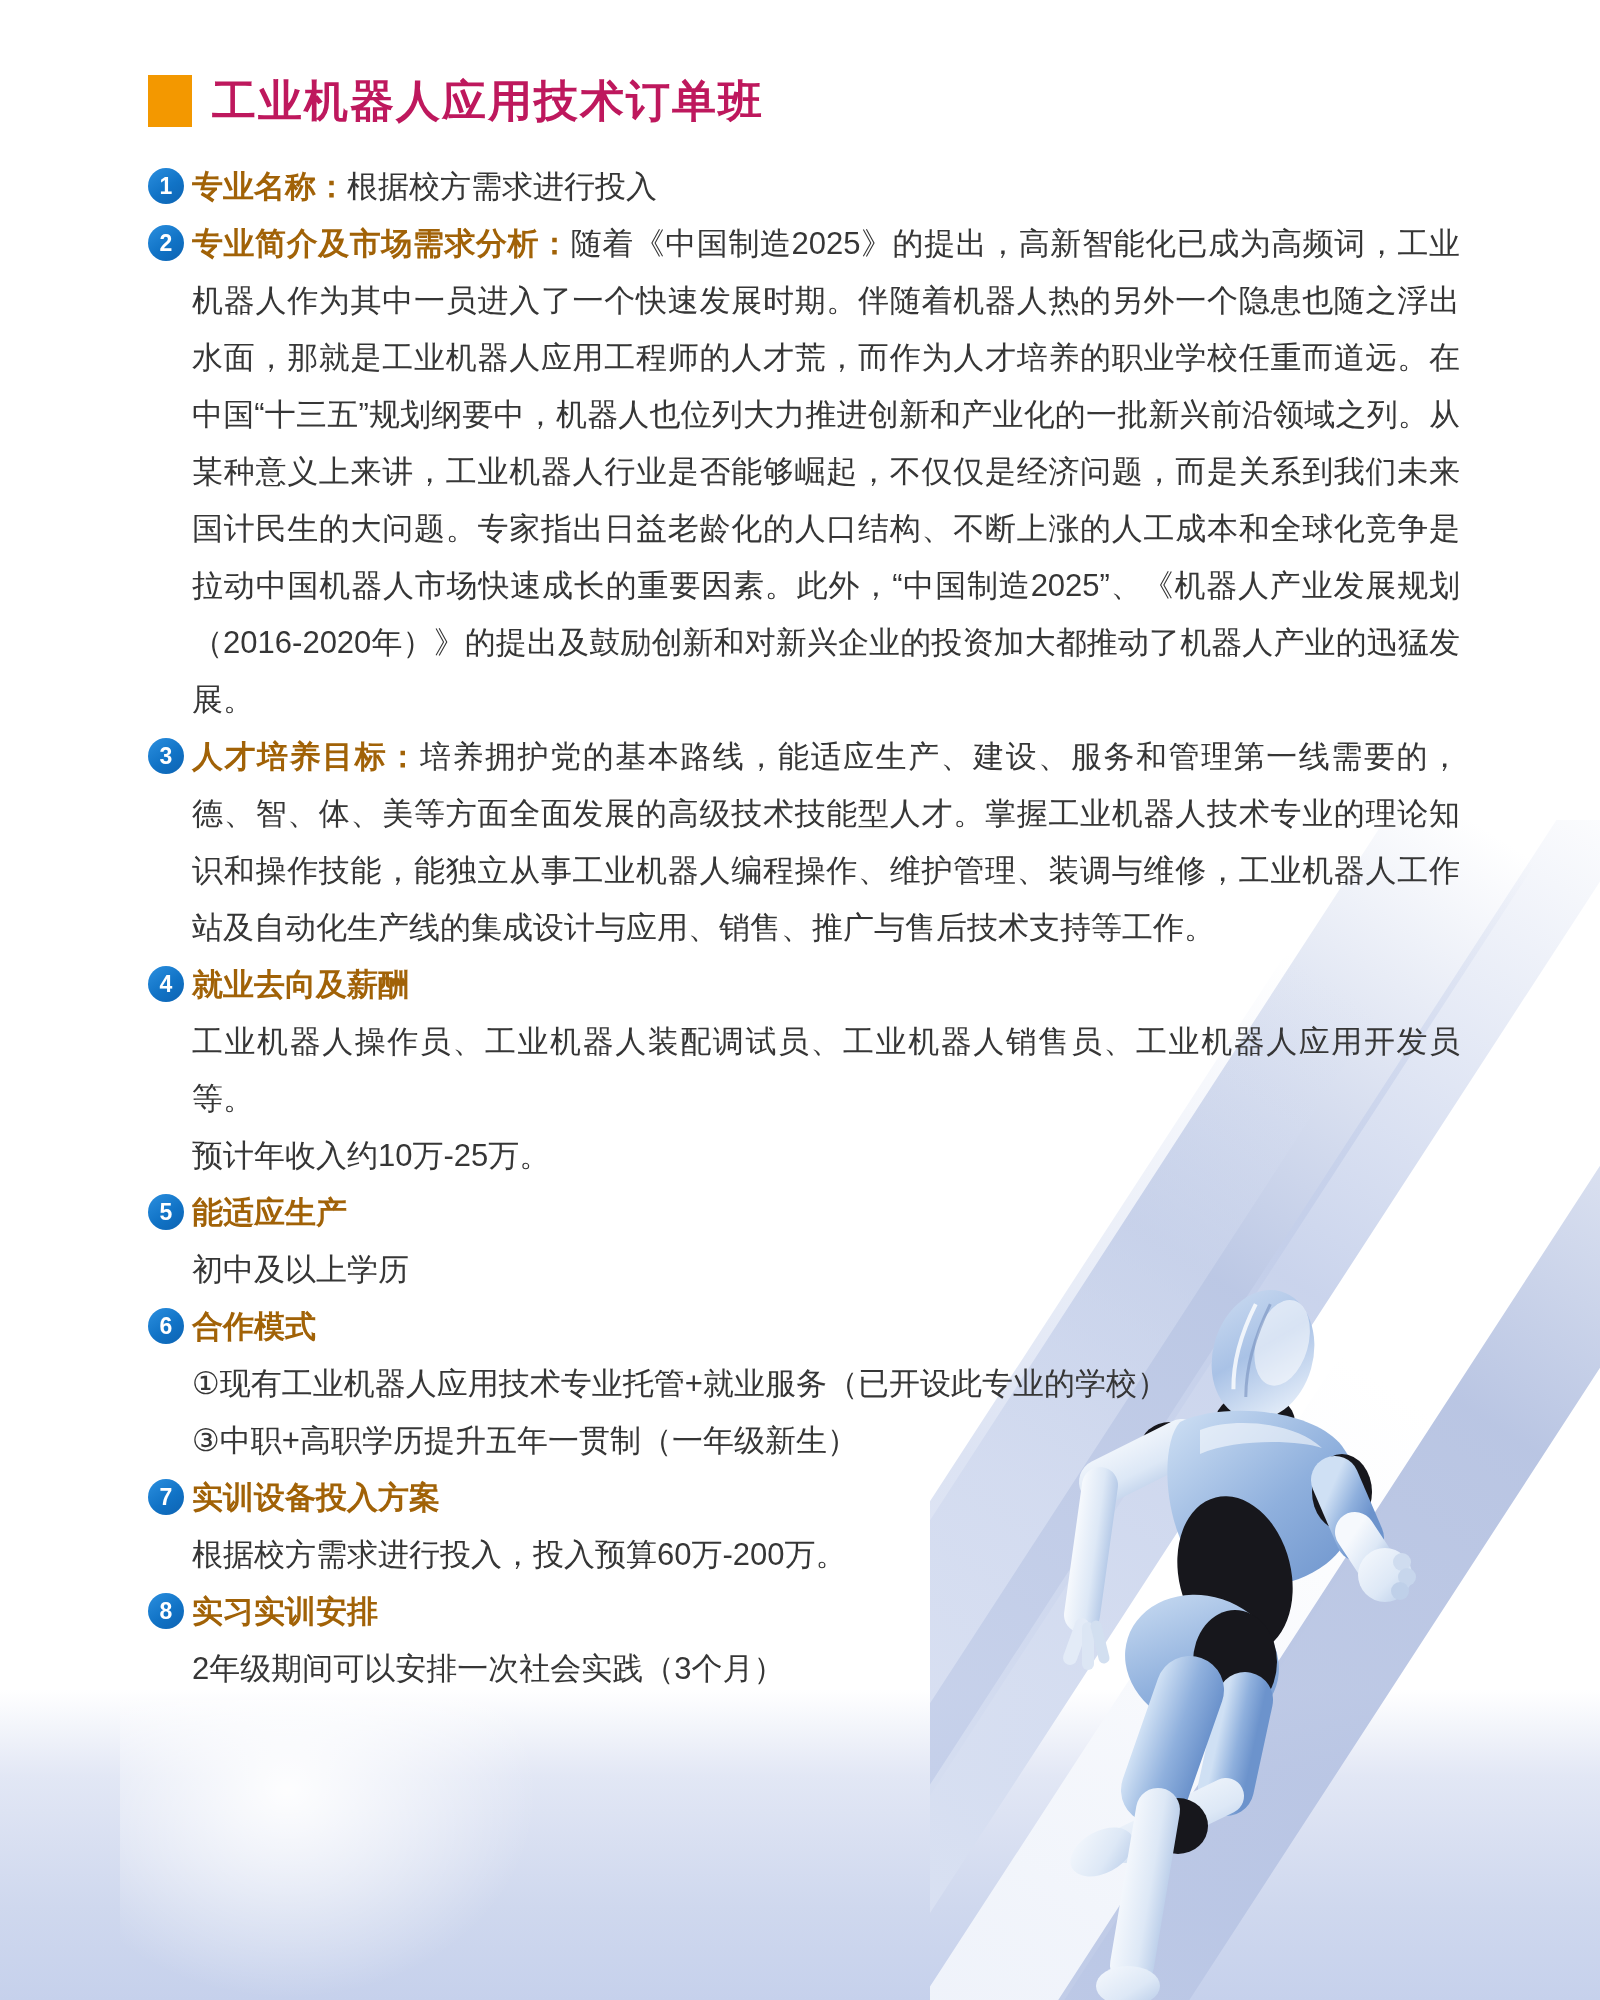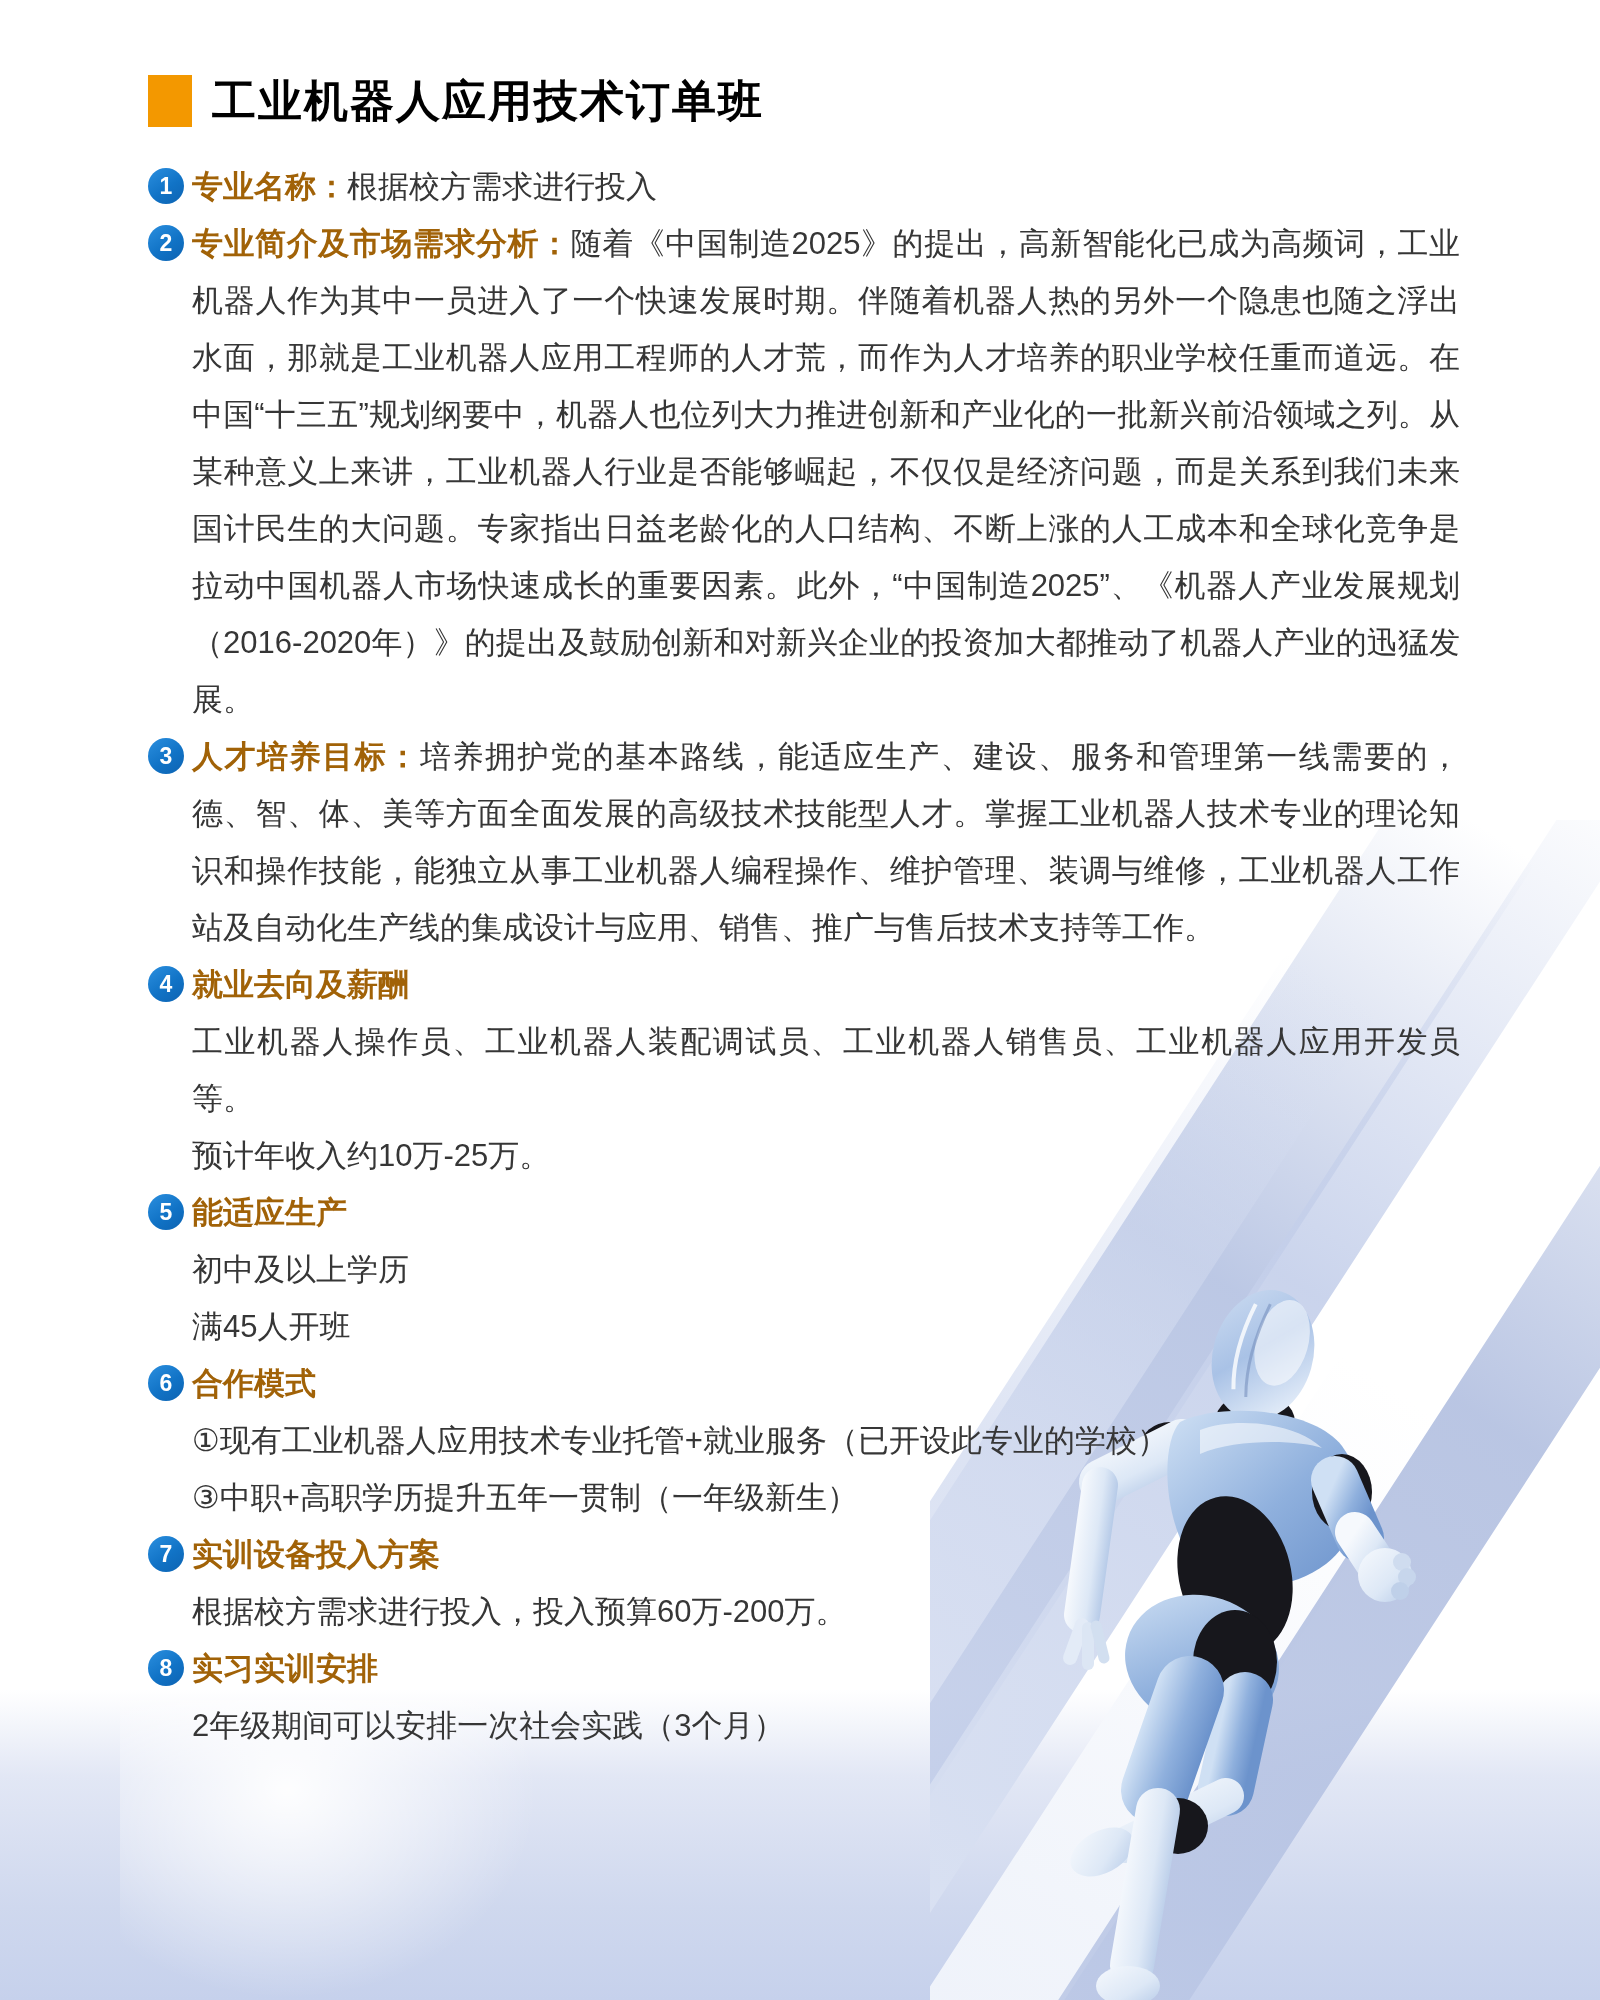--- a/index.html
+++ b/index.html
@@ -32,21 +32,21 @@
   .s3{ left:360px; top:-120px; width:120px; background:linear-gradient(180deg, rgba(255,255,255,0) 0%, rgba(255,255,255,.95) 45%, rgba(238,242,250,1) 100%); }
   .s4{ left:470px; top:-80px;  width:110px; background:linear-gradient(180deg, rgba(168,183,220,0) 5%, rgba(168,183,220,.8) 45%, rgba(190,202,231,.9) 100%); }
   .s5{ left:-60px; top:40px;   width:110px; background:linear-gradient(180deg, rgba(214,222,241,0) 0%, rgba(214,222,241,.85) 40%, rgba(230,235,247,.9) 100%); }
   .robot-svg{ position:absolute; left:1030px; top:1230px; width:560px; height:770px; }
 
   
   .content{ position:absolute; left:148px; top:74px; width:1312px; z-index:2; }
   .title-row{ display:flex; align-items:center; margin-bottom:30px; }
   .title-marker{ width:44px; height:52px; background:#f39800; flex:0 0 auto; }
   .page-title{
-    font-size:44px; font-weight:bold; color:#000000;
+    font-size:44px; font-weight:bold; color:#be185d;
     margin-left:20px; letter-spacing:2px; line-height:54px;
   }
   .section{ display:flex; align-items:flex-start; }
   .badge{
     flex:0 0 auto; width:36px; height:36px; border-radius:50%;
     background:linear-gradient(145deg,#2b8fdf 0%, #1173c6 55%, #0d63b2 100%);
     color:#fff; font-weight:bold; font-size:23px; line-height:36px; text-align:center;
     margin:10px 8px 0 0;
   }
   .sec-text{ width:1268px; }
@@ -180,21 +180,20 @@
             </div>
     </div>
   </div>
 
   <div class="section">
     <span class="badge">5</span>
     <div class="sec-text">
       <p class="lead"><b>能适应生产</b></p>
       <div>
               <p class="body-line">初中及以上学历</p>
-              <p class="body-line">满45人开班</p>
             </div>
     </div>
   </div>
 
   <div class="section">
     <span class="badge">6</span>
     <div class="sec-text">
       <p class="lead"><b>合作模式</b></p>
       <div>
               <p class="body-line">①现有工业机器人应用技术专业托管+就业服务（已开设此专业的学校）</p>

